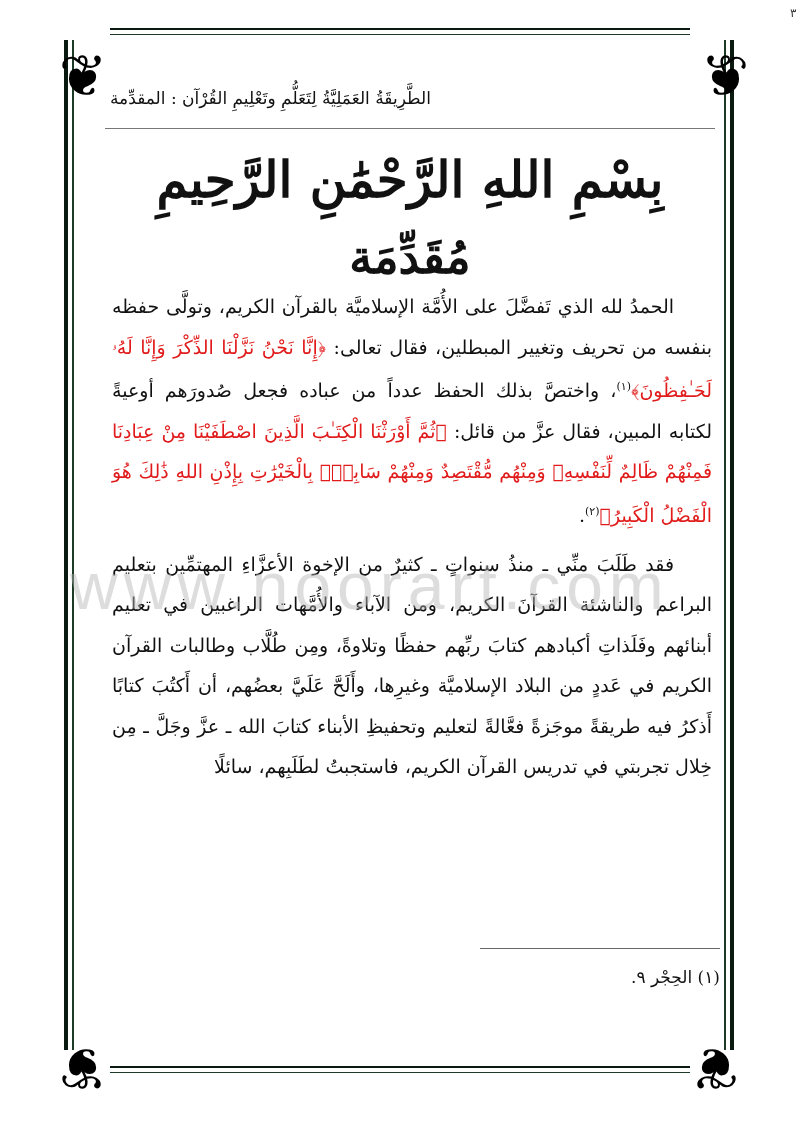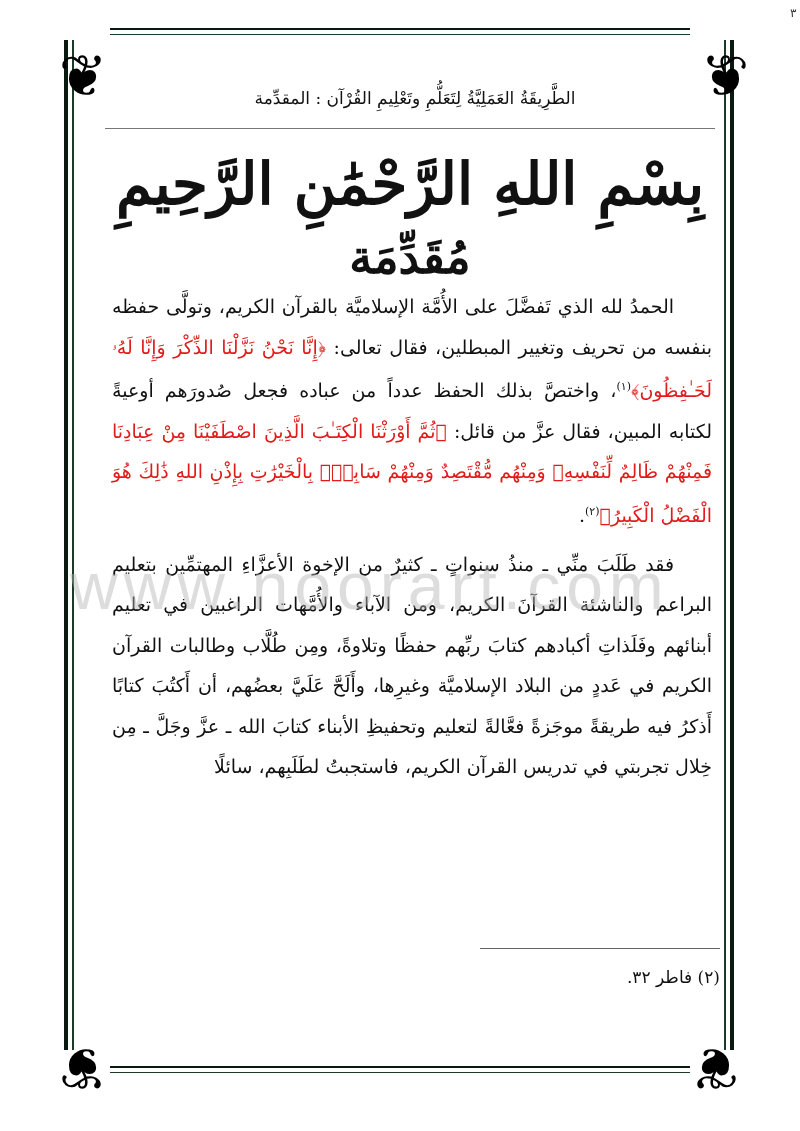--- a/index.html
+++ b/index.html
@@ -28,30 +28,30 @@
       font-size: 58px; line-height: 80px; text-align: center;
       font-family: "DejaVu Serif", serif;
     }
     .corner.tl { left: 48px; top: 36px; }
     .corner.tr { left: 690px; top: 36px; transform: scaleX(-1); }
     .corner.bl { left: 48px; top: 1028px; transform: scaleY(-1); }
     .corner.br { left: 680px; top: 1028px; transform: scale(-1,-1); }
 
     .running-head {
       position: absolute; left: 110px; width: 610px; top: 88px;
-      direction: rtl; text-align: center; font-size: 17px;
+      direction: rtl; text-align: left; font-size: 17px;
       font-family: "DejaVu Serif", serif;
     }
     .head-rule {
       position: absolute; left: 105px; width: 610px; top: 128px;
       height: 1px; background: #777;
     }
     .basmala {
       position: absolute; left: 90px; width: 640px; top: 150px;
-      text-align: center; direction: rtl; font-size: 58px; font-weight: bold;
+      text-align: center; direction: rtl; font-size: 50px; font-weight: bold;
       font-family: "DejaVu Serif", serif; letter-spacing: 1px;
     }
     .title {
       position: absolute; left: 90px; width: 640px; top: 212px;
       text-align: center; direction: rtl; font-size: 46px; font-weight: bold;
       font-family: "DejaVu Serif", serif;
       margin-top: 18px;
     }
     .body {
       position: absolute; left: 104px; width: 616px; top: 278px;
@@ -108,16 +108,16 @@
 
 <div class="body">
   <p><span>الحمدُ لله الذي تَفضَّلَ على الأُمَّة الإسلاميَّة بالقرآن الكريم، وتولَّى حفظه بنفسه من تحريف وتغيير المبطلين، فقال تعالى: </span><span class="quran">﴿إِنَّا نَحْنُ نَزَّلْنَا الذِّكْرَ وَإِنَّا لَهُۥ لَحَـٰفِظُونَ﴾</span><span class="sup">(١)</span><span>، واختصَّ بذلك الحفظ عدداً من عباده فجعل صُدورَهم أوعيةً لكتابه المبين، فقال عزَّ من قائل: </span><span class="quran">﴿ثُمَّ أَوْرَثْنَا الْكِتَـٰبَ الَّذِينَ اصْطَفَيْنَا مِنْ عِبَادِنَا فَمِنْهُمْ ظَالِمٌ لِّنَفْسِهِۦ وَمِنْهُم مُّقْتَصِدٌ وَمِنْهُمْ سَابِقٌۢ بِالْخَيْرَٰتِ بِإِذْنِ اللهِ ذَٰلِكَ هُوَ الْفَضْلُ الْكَبِيرُ﴾</span><span class="sup">(٢)</span><span>.</span></p>
   <p>فقد طَلَبَ منِّي ـ منذُ سنواتٍ ـ كثيرٌ من الإخوة الأعزَّاءِ المهتمِّين بتعليم البراعم والناشئة القرآنَ الكريم، ومن الآباء والأُمَّهات الراغبين في تعليم أبنائهم وفَلَذاتِ أكبادهم كتابَ ربِّهم حفظًا وتلاوةً، ومِن طُلَّاب وطالبات القرآن الكريم في عَددٍ من البلاد الإسلاميَّة وغيرِها، وأَلَحَّ عَلَيَّ بعضُهم، أن أَكتُبَ كتابًا أَذكرُ فيه طريقةً موجَزةً فعَّالةً لتعليم وتحفيظِ الأبناء كتابَ الله ـ عزَّ وجَلَّ ـ مِن خِلال تجربتي في تدريس القرآن الكريم، فاستجبتُ لطَلَبِهم، سائلًا</p>
 </div>
 
 <div class="watermark">www.noorart.com</div>
 
 <div class="fn-rule"></div>
 <div class="footnotes">
-  <div>(٢) فاطر ٣٢.</div>
+  <div>(١) الحِجْر ٩.</div>
 </div>
 
 <div class="page-number">ـ ٥ ـ</div>
 
 </body></html>

